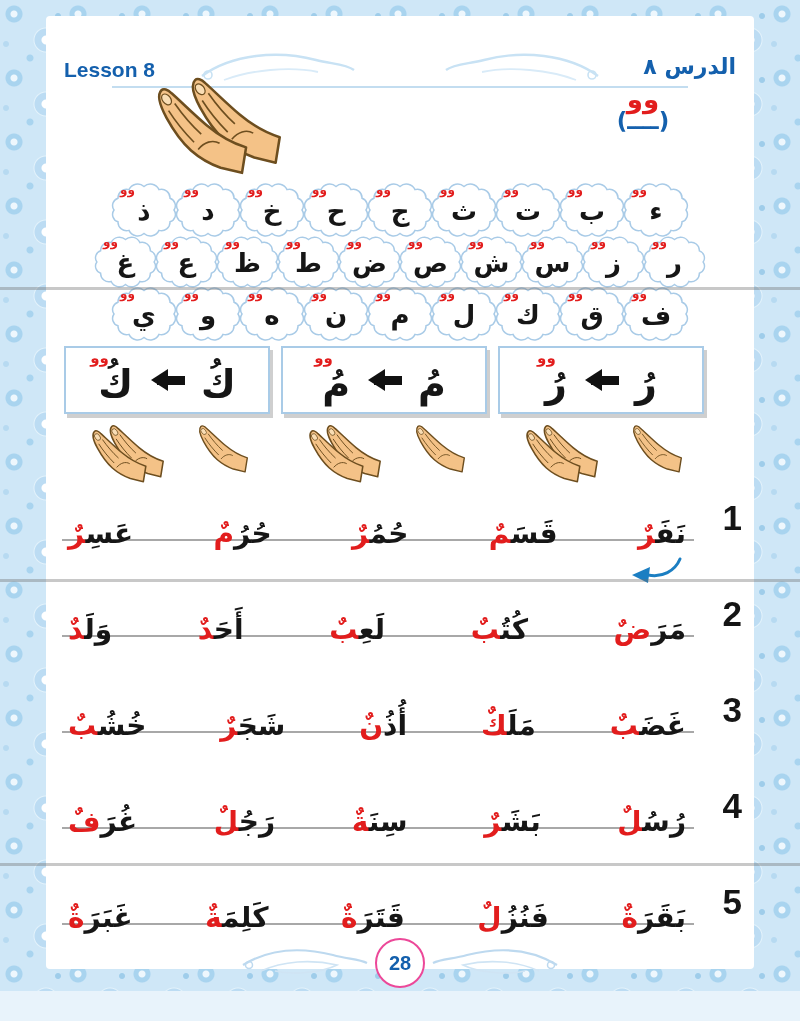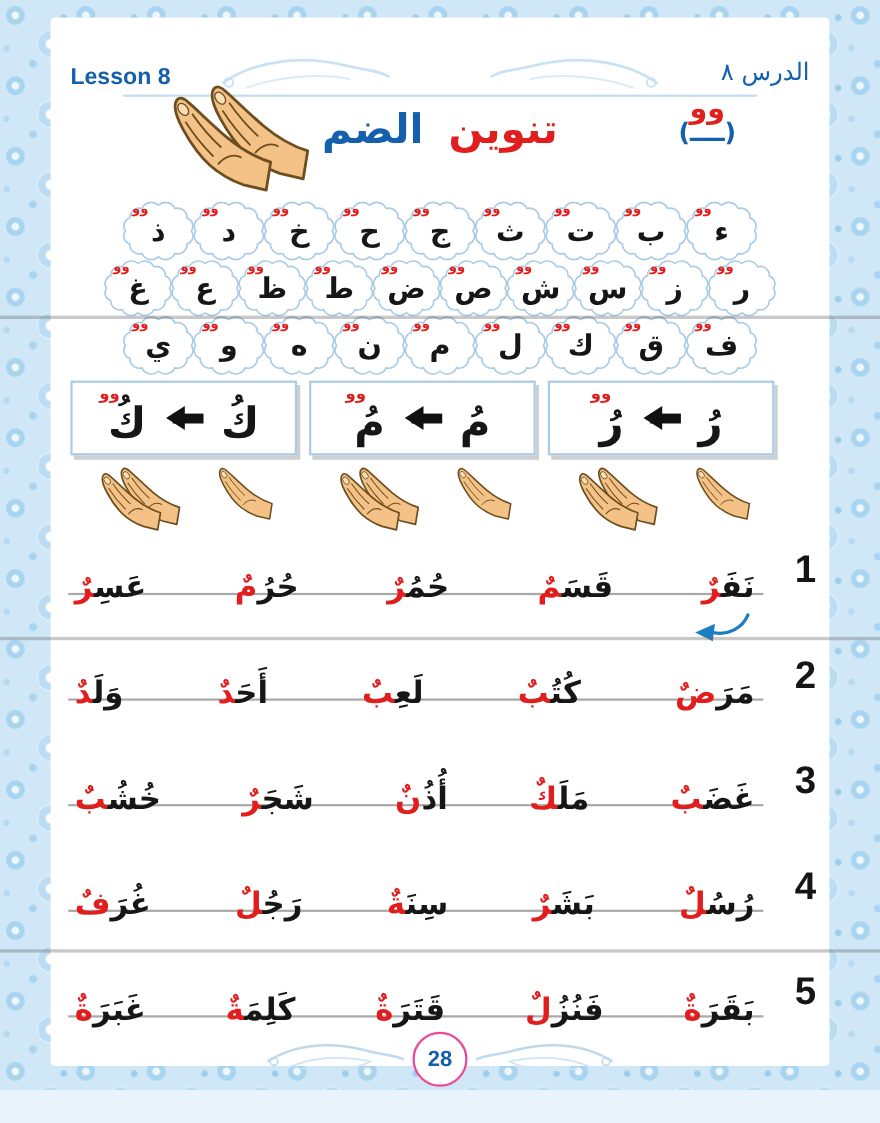--- a/index.html
+++ b/index.html
@@ -13,21 +13,21 @@
       radial-gradient(circle at 46px 40px, #ffffff 4px, #bcdcf3 5px, #bcdcf3 11px, #e3f2fb 12px, rgba(0,0,0,0) 13px),
       radial-gradient(circle at 30px 58px, #a9d4ef 3px, rgba(0,0,0,0) 4px),
       radial-gradient(circle at 58px 16px, #9fcdea 2.5px, rgba(0,0,0,0) 3.5px),
       radial-gradient(circle at 6px 44px, #b7daf1 2.5px, rgba(0,0,0,0) 3.5px);
     background-size:64px 64px;}
   .content{position:absolute;left:46px;right:46px;top:16px;bottom:22px;background:#ffffff;border-radius:4px;}
   .scan-line{position:absolute;left:0;right:0;height:3px;background:rgba(110,110,110,.38);z-index:40;}
 
   
   .lesson-en{position:absolute;left:64px;top:58px;color:#1460ad;font-family:"Liberation Sans","DejaVu Sans",sans-serif;font-weight:bold;font-size:21px;z-index:5;}
-  .lesson-ar{position:absolute;right:64px;top:54px;color:#1460ad;font-weight:normal;font-size:22px;direction:rtl;z-index:5;}
+  .lesson-ar{position:absolute;right:64px;top:54px;color:#1460ad;font-weight:bold;font-size:22px;direction:rtl;z-index:5;}
   .header-rule{position:absolute;left:112px;right:112px;top:86px;height:2px;background:#c3ddf0;z-index:2;}
   .logo{position:absolute;left:50%;top:24px;transform:translateX(-50%);z-index:6;text-align:center;}
   .logo-oval{width:70px;height:58px;border-radius:50%;background:radial-gradient(circle at 35% 30%, #5cb3e2, #2c7cb0);border:2px solid #eaf5fc;display:flex;align-items:center;justify-content:center;color:#ffffff;font-size:17px;font-weight:bold;position:relative;box-shadow:0 1px 3px rgba(40,90,130,.35);}
   .logo-book{position:absolute;left:50%;bottom:-4px;transform:translateX(-50%) rotate(-8deg);width:20px;height:15px;background:#7b4a22;border-radius:2px;border:1px solid #5d3717;}
   .logo-book::before{content:"";position:absolute;inset:2px 3px;background:#f7ecd7;border-radius:1px;}
   .logo-book::after{content:"";position:absolute;left:9px;top:2px;bottom:2px;width:2px;background:#c23b2e;}
   .logo-ribbon{margin:4px auto 0;width:60px;height:14px;background:#3faa63;border-radius:3px;color:#ffffff;font-family:"Liberation Serif",serif;font-style:italic;font-size:10px;line-height:14px;box-shadow:0 1px 2px rgba(30,90,50,.4);}
   .swirl{position:absolute;top:46px;z-index:1;}
   .swirl.left{left:198px;}
   .swirl.right{right:198px;transform:scaleX(-1);}
@@ -120,24 +120,20 @@
     <path d="M26 34 C 52 24, 92 20, 120 26" stroke="#d9ebf8" stroke-width="1.8" fill="none"></path>
     <circle cx="10" cy="29" r="4" fill="none" stroke="#c8e2f4" stroke-width="1.6"></circle>
   </svg>
 
 
   <svg class="hands-top" viewBox="0 0 135 102" width="140" height="104">
     <use href="#hand" x="33" y="0"></use>
     <use href="#hand" x="0" y="10"></use>
   </svg>
 
-  <div class="title-ar">
-    <span class="t-red">تنوين</span>
-    <span class="t-blue">الضم</span>
-  </div>
   <div class="symbol">
     <div class="sym-mark">وو</div>
     <div class="sym-base">(ــــ)</div>
   </div>
 
   <div class="letter-row lr1">
   <div class="tile">
     <svg class="tile-frame" viewBox="0 0 66 54">
           <path fill="#ffffff" stroke="#a9cbe7" stroke-width="1.5" d="M33.0 3.5 A 9.5 9.5 0 0 1 48.0 6.6 A 8.6 8.6 0 0 1 59.0 15.3 A 7.7 7.7 0 0 1 63.0 27.0 A 7.7 7.7 0 0 1 59.0 38.8 A 8.6 8.6 0 0 1 48.0 47.4 A 9.5 9.5 0 0 1 33.0 50.5 A 9.5 9.5 0 0 1 18.0 47.4 A 8.6 8.6 0 0 1 7.0 38.8 A 7.7 7.7 0 0 1 3.0 27.0 A 7.7 7.7 0 0 1 7.0 15.2 A 8.6 8.6 0 0 1 18.0 6.6 A 9.5 9.5 0 0 1 33.0 3.5 Z"></path>
         </svg>

